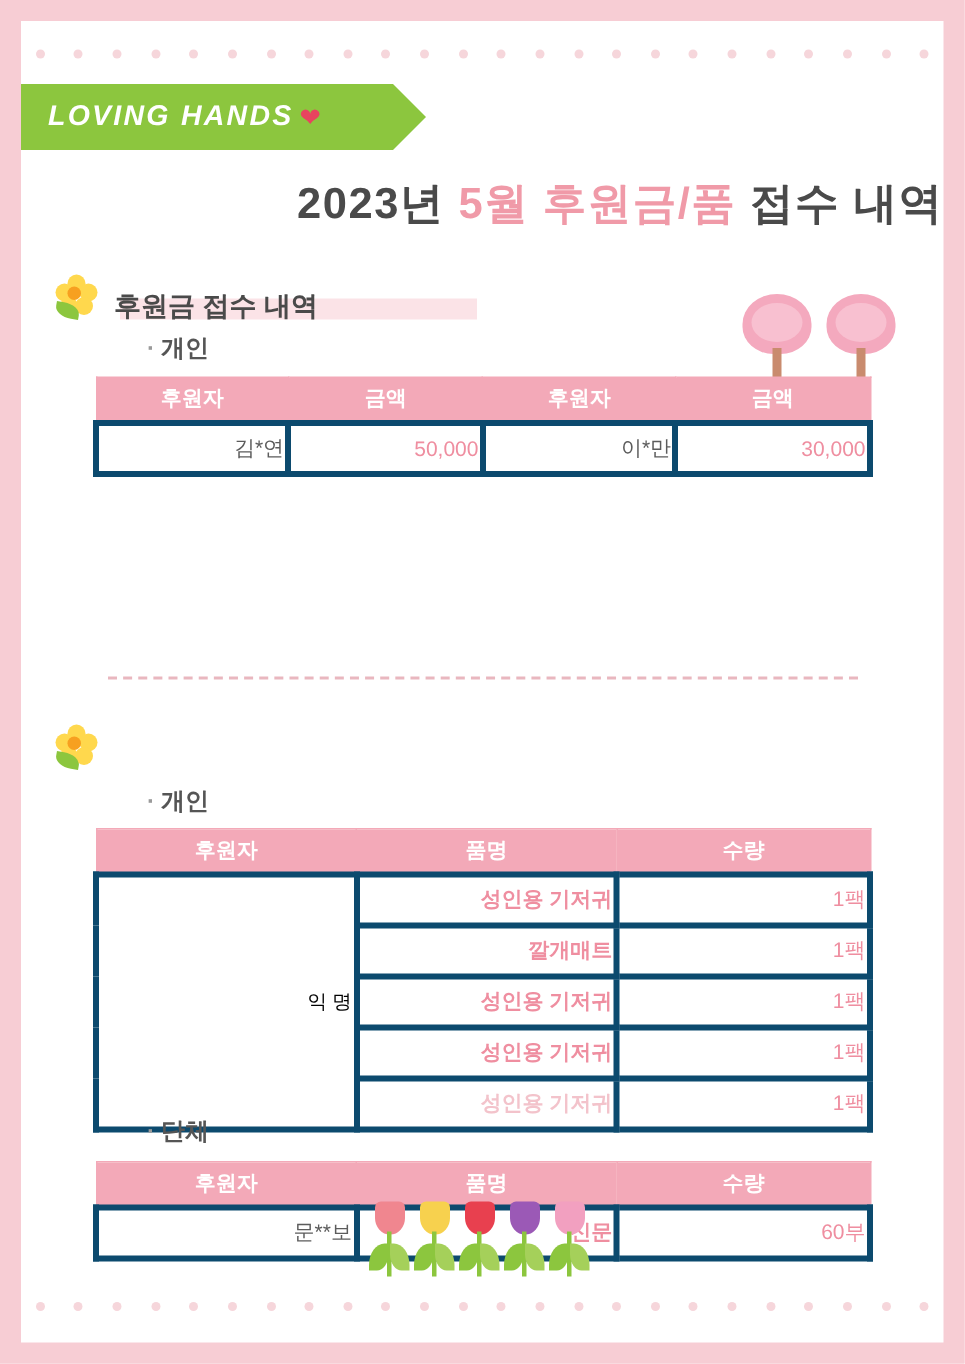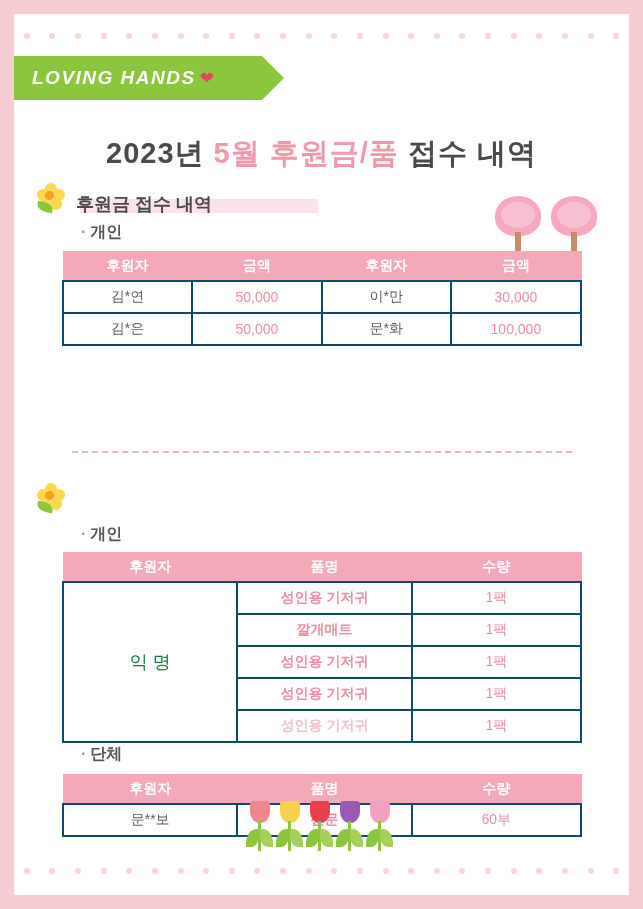--- a/index.html
+++ b/index.html
@@ -87,26 +87,25 @@
     margin-left: 4px;
     line-height: 1;
   }
 
   
   .title {
     position: absolute;
     top: 102px;
     left: 0;
     width: 615px;
-    text-align: center;
+    text-align: right;
     font-size: 29px;
     color: #4a4a4a;
     font-weight: bold;
     letter-spacing: 1px;
-    margin-top: 18px;
   }
   .title .accent { color: #f09aa8; }
 
   
   .section-head {
     position: absolute;
     left: 22px;
     display: flex;
     align-items: flex-end;
   }
@@ -158,21 +157,21 @@
   }
   .section-head .label {
     position: relative;
     z-index: 1;
     font-size: 18px;
     font-weight: bold;
     color: #4a4a4a;
   }
   .sub-label {
     position: absolute;
-    left: 67px;
+    left: 84px;
     font-size: 16px;
     color: #555;
     font-weight: bold;
   }
   .sub-label .bullet { color: #9a9a9a; margin-right: 4px; }
 
   
   table {
     position: absolute;
     border-collapse: collapse;
@@ -181,42 +180,42 @@
   table th {
     background: #f3a9b8;
     color: #ffffff;
     font-weight: bold;
     height: 26px;
     font-size: 14px;
     border: 1px solid #f3a9b8;
   }
   table td {
     height: 28px;
-    text-align: center;
-    border: 2px solid #0c4a6e;
+    text-align: right;
+    border: 4px solid #0c4a6e;
     color: #5c5c5c;
   }
   td.amount { color: #ef8ea0; font-weight: normal; }
   td.amount.faded { color: #f6c6ce; font-weight: bold; }
   td.name.faded { color: #cfcfcf; }
   td.item { color: #ef8ea0; font-weight: bold; }
   td.item.faded { color: #f3c3cb; font-weight: bold; }
   td.qty { color: #ef8ea0; }
   td.empty { border-color: #f6d6db; }
 
   #table-donation { left: 48px; top: 237px; width: 520px; }
   #table-donation th { width: 130px; }
 
   #table-goods-personal { left: 48px; top: 538px; width: 520px; }
   #table-goods-personal th.c1 { width: 175px; }
   #table-goods-personal th.c2 { width: 175px; }
   #table-goods-personal th.c3 { width: 170px; }
   #table-goods-personal td.anon {
-    color: #15803d;
-    font-size: 18px;
+    color: #000000;
+    font-size: 13px;
   }
 
   #table-goods-group { left: 48px; top: 760px; width: 520px; }
   #table-goods-group th.c1 { width: 175px; }
   #table-goods-group th.c2 { width: 175px; }
   #table-goods-group th.c3 { width: 170px; }
 
   
   .divider {
     position: absolute;
@@ -392,26 +391,20 @@
           <th>금액</th>
         </tr>
       </thead>
       <tbody>
         <tr>
           <td class="name">김*연</td>
           <td class="amount">50,000</td>
           <td class="name">이*만</td>
           <td class="amount">30,000</td>
         </tr>
-        <tr>
-          <td class="name">김*은</td>
-          <td class="amount">50,000</td>
-          <td class="name">문*화</td>
-          <td class="amount">100,000</td>
-        </tr>
       </tbody>
     </table>
 
     <div class="divider"></div>
 
     <div class="section-head" style="top:468px;">
       <span class="flower">
         <span class="petal p1"></span>
           <span class="petal p2"></span>
           <span class="petal p3"></span>

